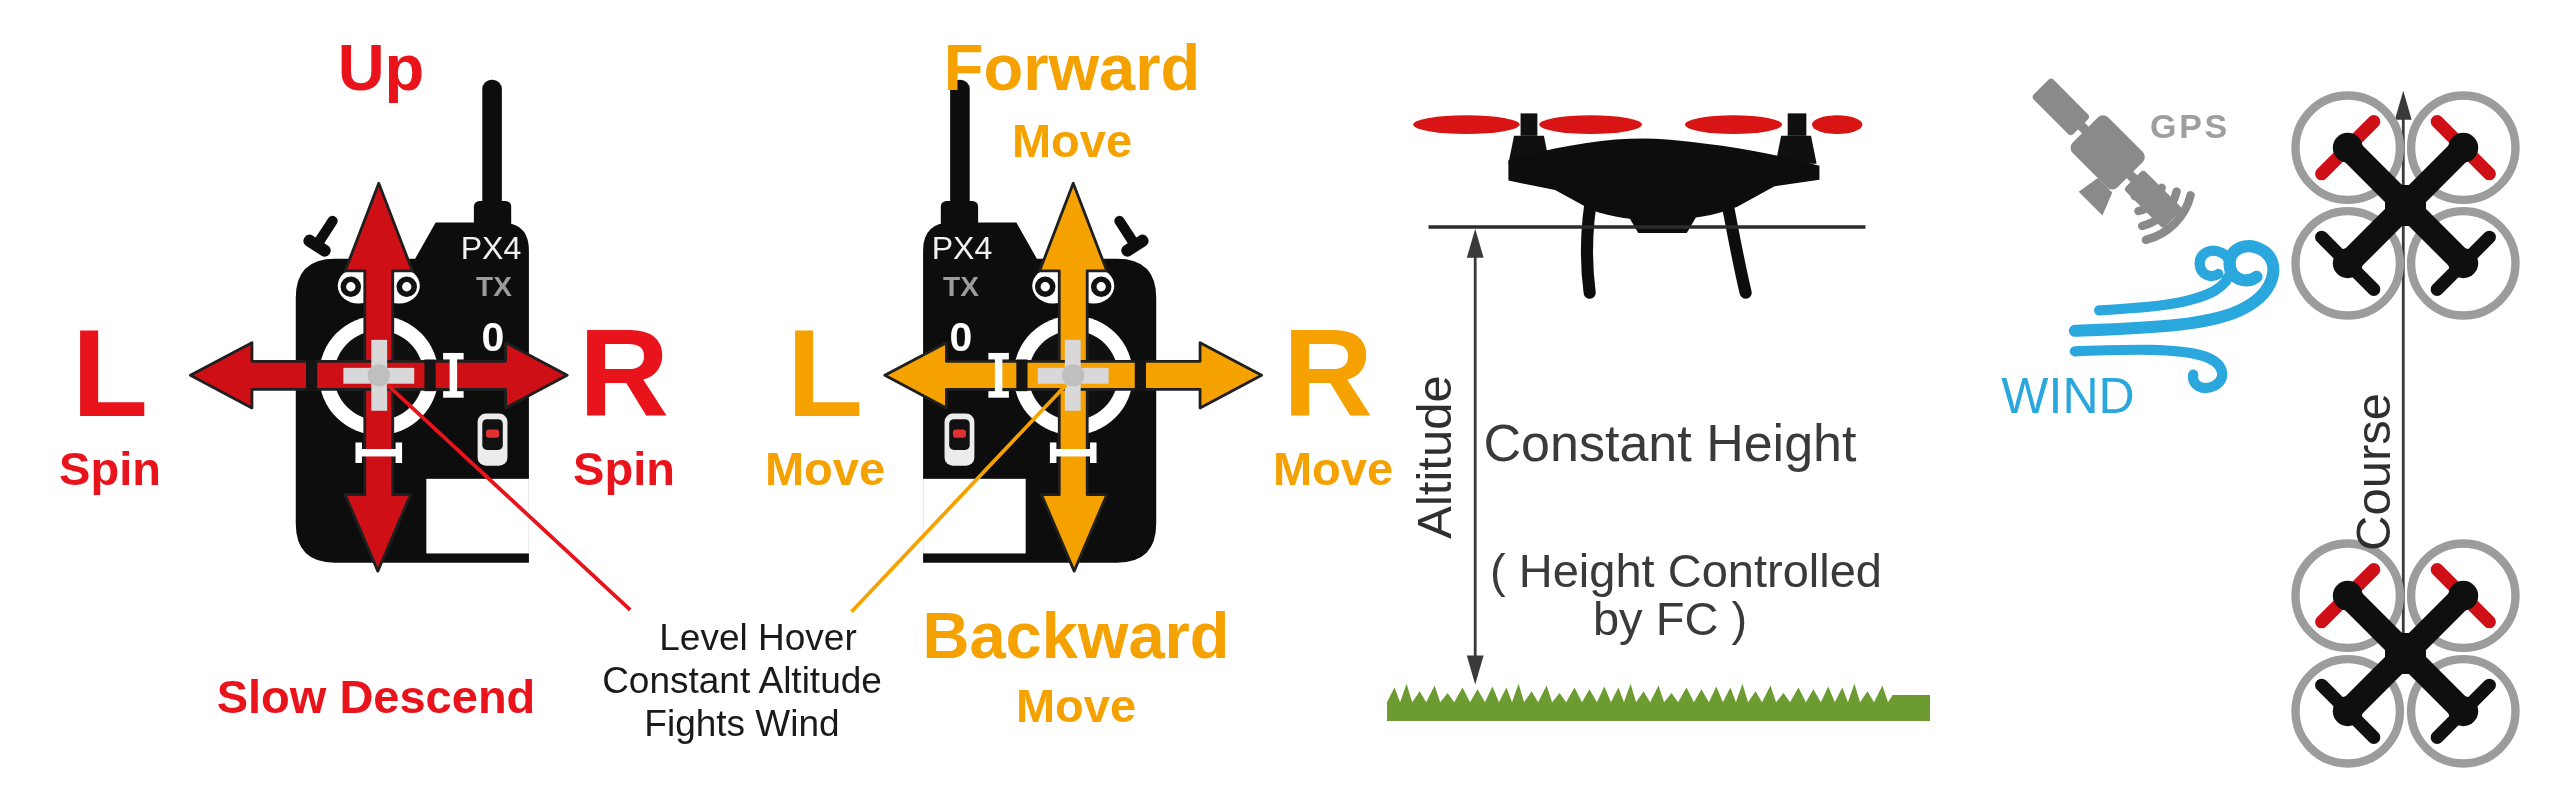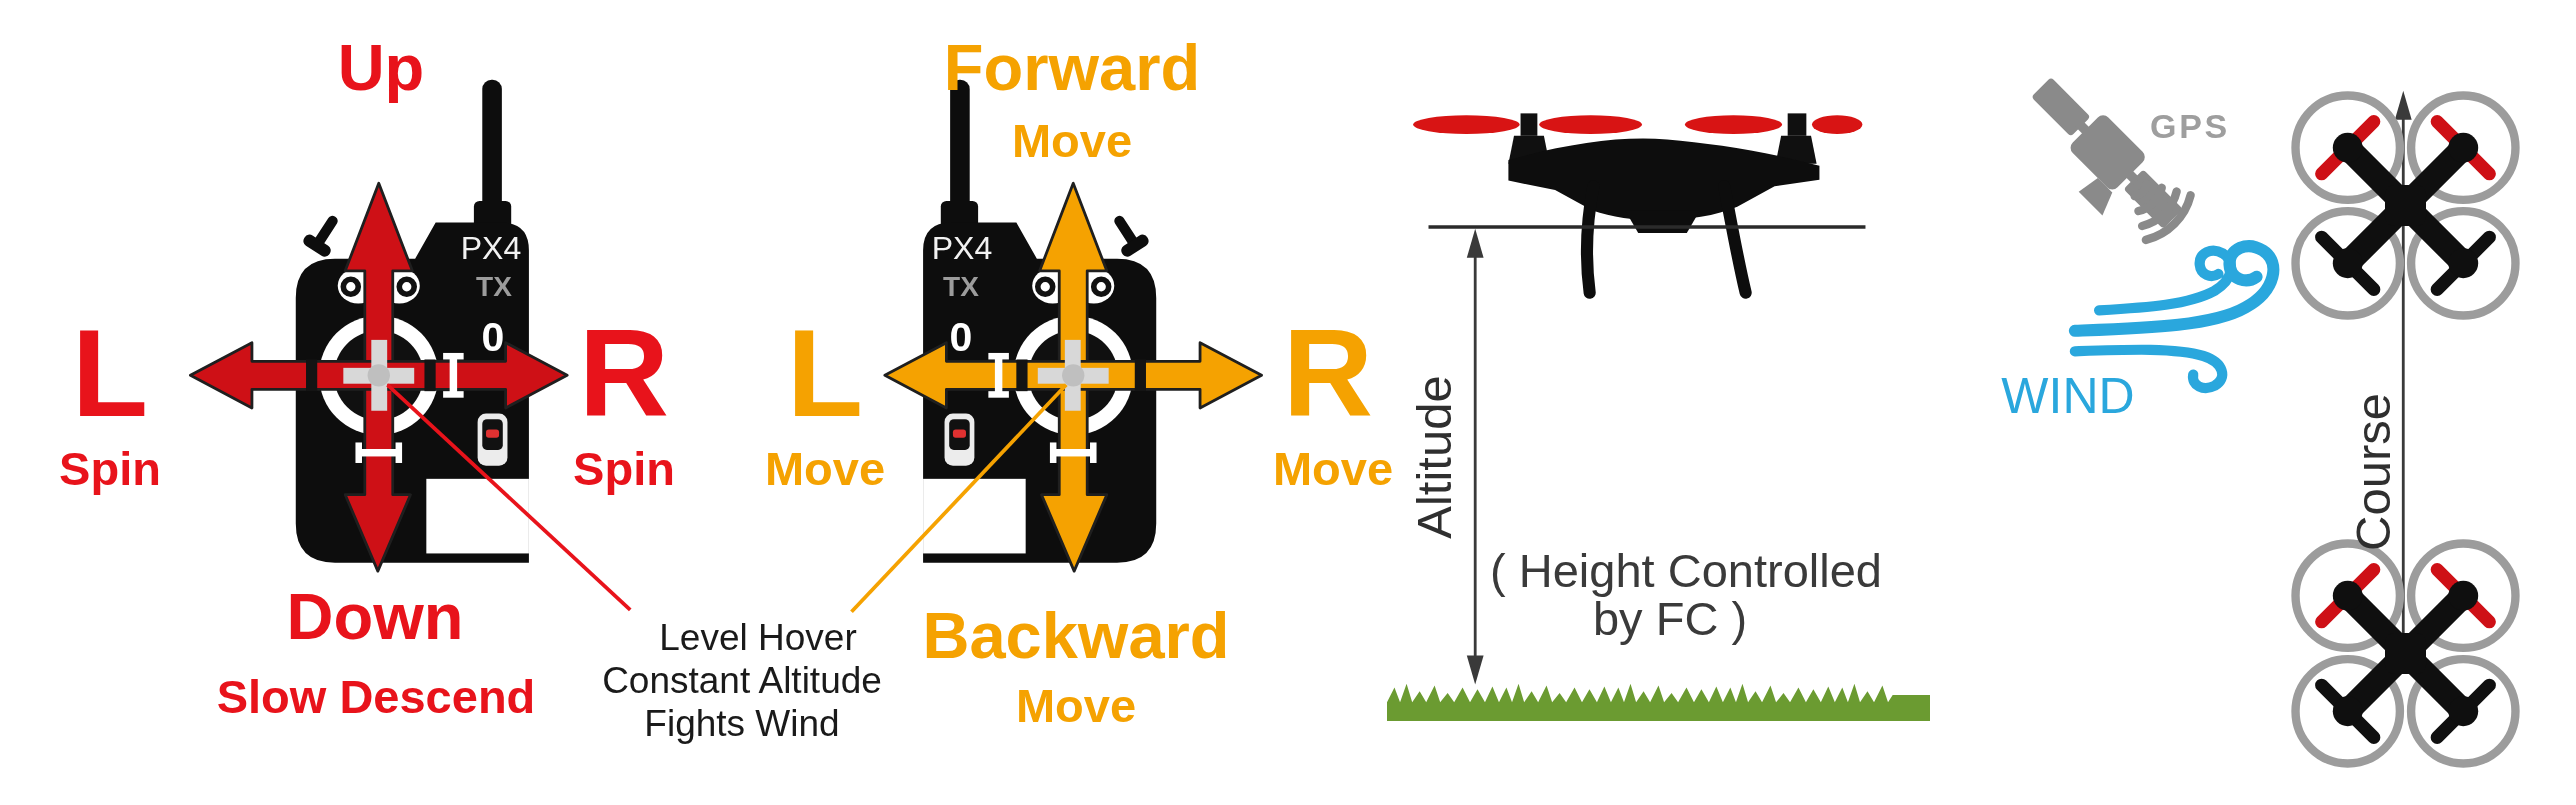--- a/index.html
+++ b/index.html
@@ -207,21 +207,20 @@
     <circle cx="187" cy="63" r="16" fill="#0f0f0f"></circle>
     <circle cx="63" cy="187" r="16" fill="#0f0f0f"></circle>
     <circle cx="187" cy="187" r="16" fill="#0f0f0f"></circle>
   </svg>
 
   <div class="lbl big red" style="left:381px;top:67px;">Up</div>
   <div class="lbl huge red" style="left:110px;top:372px;">L</div>
   <div class="lbl sub red" style="left:110px;top:468px;">Spin</div>
   <div class="lbl huge red" style="left:624px;top:372px;">R</div>
   <div class="lbl sub red" style="left:624px;top:468px;">Spin</div>
-  <div class="lbl big red" style="left:375px;top:616px;">Down</div>
   <div class="lbl sub red" style="left:376px;top:696px;">Slow Descend</div>
   <div class="lbl brand" style="left:491px;top:248px;">PX4</div>
   <div class="lbl txlbl" style="left:494px;top:287px;">TX</div>
   <div class="lbl knob" style="left:493px;top:337px;">0</div>
 
   <div class="lbl big orange" style="left:1072px;top:67px;">Forward</div>
   <div class="lbl sub orange" style="left:1072px;top:140px;">Move</div>
   <div class="lbl huge orange" style="left:825px;top:372px;">L</div>
   <div class="lbl sub orange" style="left:825px;top:468px;">Move</div>
   <div class="lbl huge orange" style="left:1328px;top:372px;">R</div>
@@ -230,20 +229,21 @@
   <div class="lbl sub orange" style="left:1076px;top:705px;">Move</div>
   <div class="lbl brand" style="left:962px;top:248px;">PX4</div>
   <div class="lbl txlbl" style="left:961px;top:287px;">TX</div>
   <div class="lbl knob" style="left:961px;top:337px;">0</div>
 
   <div class="lbl callout-line" style="left:758px;top:637px;">Level Hover</div>
   <div class="lbl callout-line" style="left:742px;top:680px;">Constant Altitude</div>
   <div class="lbl callout-line" style="left:742px;top:723px;">Fights Wind</div>
 
   <div class="lbl rot axis-lbl" style="left:1434px;top:457px;">Altitude</div>
+  <div class="lbl alt-txt" style="left:1670px;top:443px;">Constant Height</div>
   <div class="lbl alt-txt2" style="left:1670px;top:570px;margin-left:16px;">( Height Controlled</div>
   <div class="lbl alt-txt2" style="left:1670px;top:590px;margin-top:28px;">by FC )</div>
 
   <div class="lbl gps-lbl" style="left:2190px;top:126px;">GPS</div>
   <div class="lbl wind-lbl" style="left:2068px;top:396px;">WIND</div>
   <div class="lbl rot axis-lbl" style="left:2373px;top:472px;">Course</div>
 
 </div>
 
 

